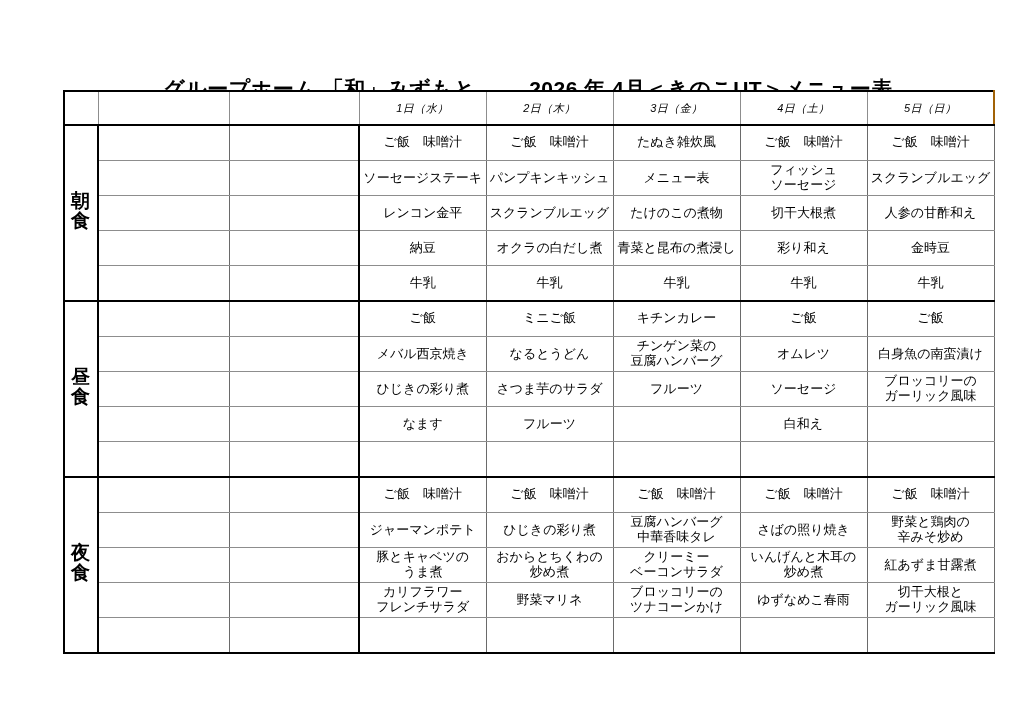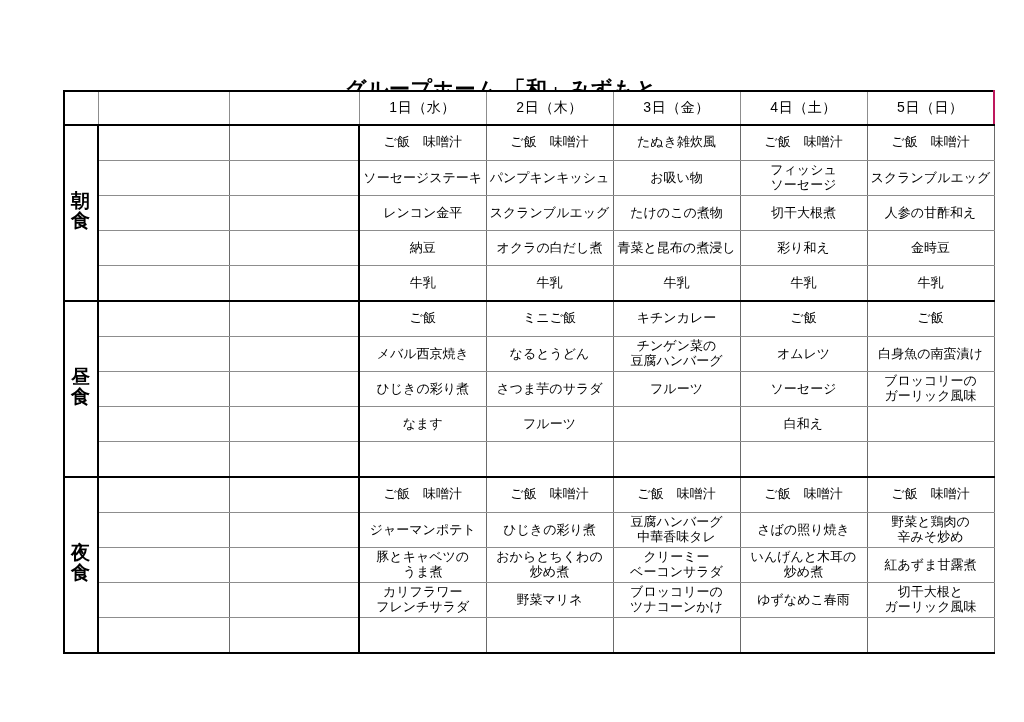--- a/index.html
+++ b/index.html
@@ -79,21 +79,21 @@
   col.c-day     { width: 127px; }
 
   
   .menu-table .hdr-cell {
     height: 32px;
     border-top: 2px solid #000000;
     border-bottom: 2px solid #000000;
     font-size: 14.5px;
   }
   .menu-table .hdr-cell.first { border-left: 2px solid #000000; }
-  .menu-table .hdr-cell.last  { border-right: 2px solid #be185d; }
+  .menu-table .hdr-cell.last  { border-right: 2px solid #a16207; }
 
   .menu-table td.meal-label {
     border-left: 2px solid #000000;
     border-right: 2px solid #000000;
     border-top: 2px solid #000000;
     border-bottom: 2px solid #000000;
     font-size: 19px;
     font-weight: bold;
     width: 34px;
     letter-spacing: 1px;
@@ -117,32 +117,34 @@
   }
   .menu-table td.daycol.firstday { border-left: 2px solid #000000; }
 
   .cell-text {
     display: block;
     white-space: pre-line;
     font-size: 13px;
   }
   .hdr-text {
     display: block;
-    font-size: 14px;
+    font-size: 11px;
     letter-spacing: 0.5px;
+    font-style: italic;
   }
 </style>
 </head>
 <body>
 
 <div class="page">
 
   <div class="title-row">
     <span class="title-main">グループホーム 「和」みずもと</span>
     <span class="title-gap"></span>
+    <span class="title-sub">2026 年 4月＜きのこUT＞メニュー表</span>
   </div>
 
   <table class="menu-table">
     <colgroup>
       <col class="c-meal">
       <col class="c-blank1">
       <col class="c-blank2">
       <col class="c-day">
       <col class="c-day">
       <col class="c-day">
@@ -198,21 +200,21 @@
         <tr>
           <td class="cell blankcol"></td>
           <td class="cell blankcol"></td>
           <td class="cell daycol firstday">
             <span class="cell-text">ソーセージステーキ</span>
           </td>
           <td class="cell daycol">
             <span class="cell-text">パンプキンキッシュ</span>
           </td>
           <td class="cell daycol">
-            <span class="cell-text">お吸い物</span>
+            <span class="cell-text">メニュー表</span>
           </td>
           <td class="cell daycol">
             <span class="cell-text">フィッシュ
 ソーセージ</span>
           </td>
           <td class="cell daycol edge-right">
             <span class="cell-text">スクランブルエッグ</span>
           </td>
         </tr>
         <tr>

